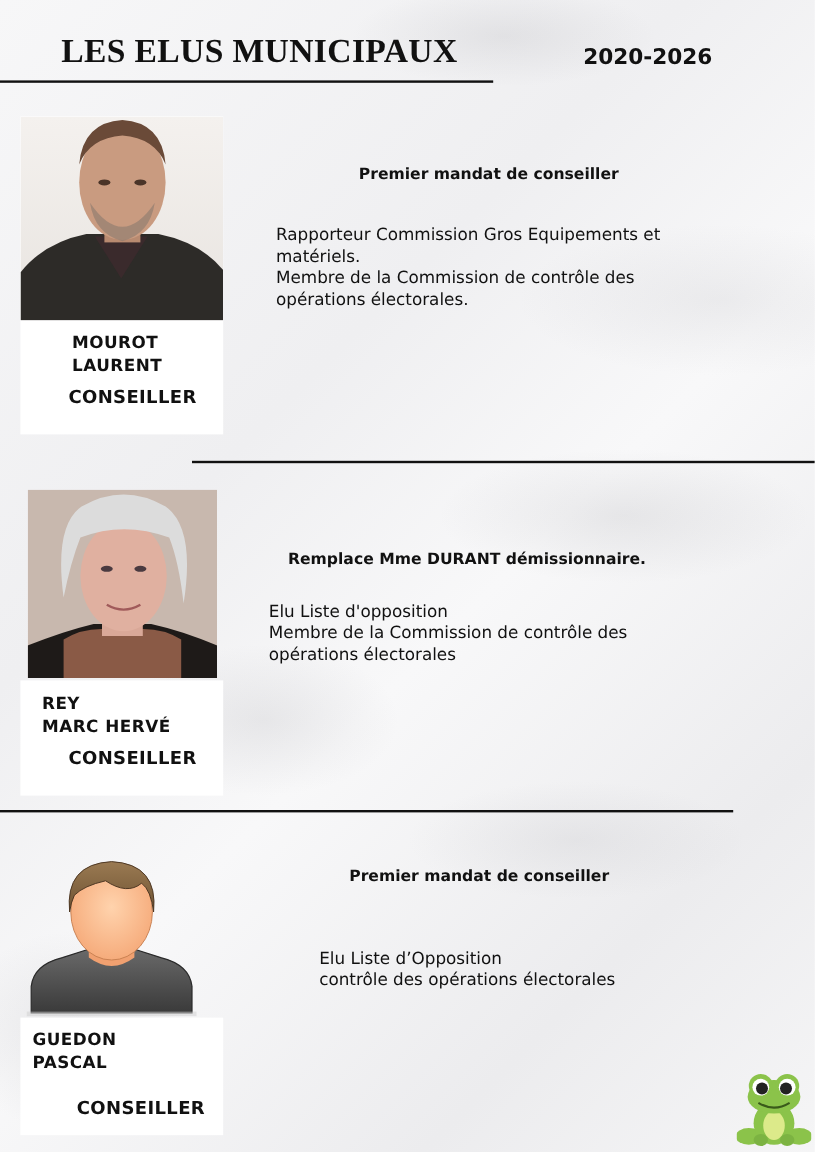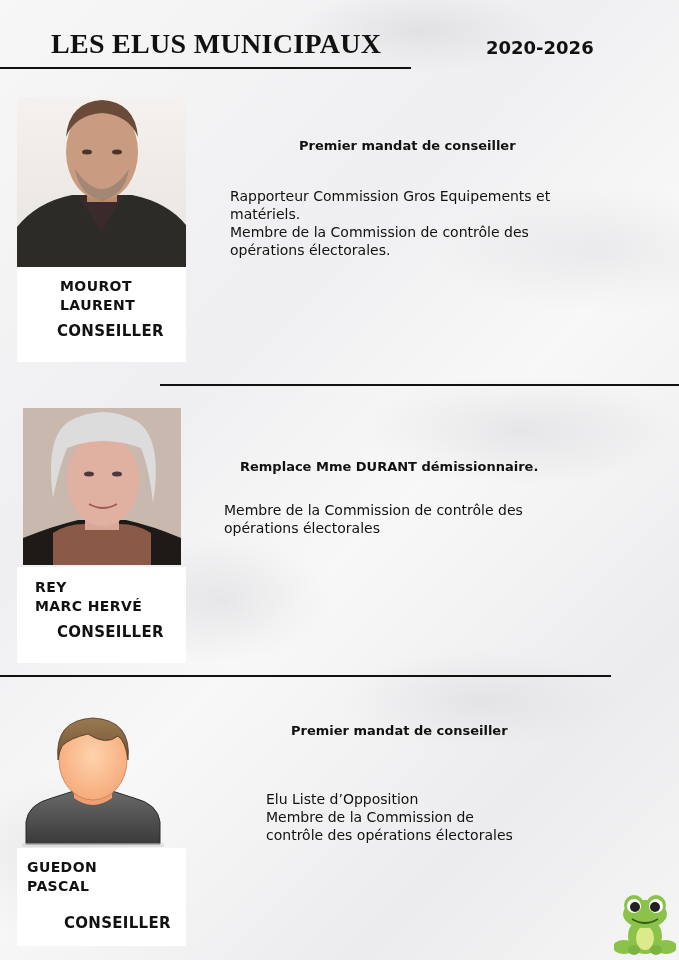--- a/index.html
+++ b/index.html
@@ -103,20 +103,21 @@
     <ellipse cx="94" cy="66" rx="5" ry="2.5" fill="#4a3a40"></ellipse>
     <path d="M66 96 Q80 104 94 96" stroke="#a05a5a" stroke-width="2" fill="none"></path>
   </svg>
 </div>
 <div class="abs name" style="left:35px; top:578px;">REY
 MARC HERVÉ</div>
 <div class="abs role" style="left:57px; top:623px;">CONSEILLER</div>
 
 <div class="abs heading" style="left:240px; top:459px;">Remplace Mme DURANT démissionnaire.</div>
 <div class="abs desc" style="left:224px; top:501px; width:410px;">
+  <div>Elu Liste d'opposition</div>
   <div>Membre de la Commission de contrôle des</div>
   <div>opérations électorales</div>
 </div>
 
 <div class="abs rule" style="left:0; top:675px; width:611px;"></div>
 
 <div class="abs card" style="left:17px; top:848px; width:169px; height:98px;"></div>
 <div class="abs photo" style="left:22px; top:712px; width:142px; height:135px;">
   <svg width="142" height="135" viewBox="0 0 142 135">
     <defs>
@@ -140,21 +141,20 @@
     <rect x="0" y="131" width="142" height="4" fill="#d0d0d0" opacity="0.5"></rect>
   </svg>
 </div>
 <div class="abs name" style="left:27px; top:858px;">GUEDON
 PASCAL</div>
 <div class="abs role" style="left:64px; top:914px;">CONSEILLER</div>
 
 <div class="abs heading" style="left:291px; top:723px;">Premier mandat de conseiller</div>
 <div class="abs desc" style="left:266px; top:790px; width:328px;">
   <div>Elu Liste d’Opposition</div>
-  <div>Membre de la Commission de</div>
   <div>contrôle des opérations électorales</div>
 </div>
 
 <div class="abs" style="left:614px; top:892px; width:62px; height:64px;">
   <svg width="62" height="64" viewBox="0 0 62 64">
     <ellipse cx="10" cy="55" rx="11" ry="7" fill="#8bc34a"></ellipse>
     <ellipse cx="52" cy="55" rx="11" ry="7" fill="#8bc34a"></ellipse>
     <ellipse cx="31" cy="44" rx="17" ry="18" fill="#8bc34a"></ellipse>
     <ellipse cx="31" cy="46" rx="9" ry="12" fill="#dcea8a"></ellipse>
     <ellipse cx="20" cy="58" rx="6" ry="5" fill="#7cb342"></ellipse>

